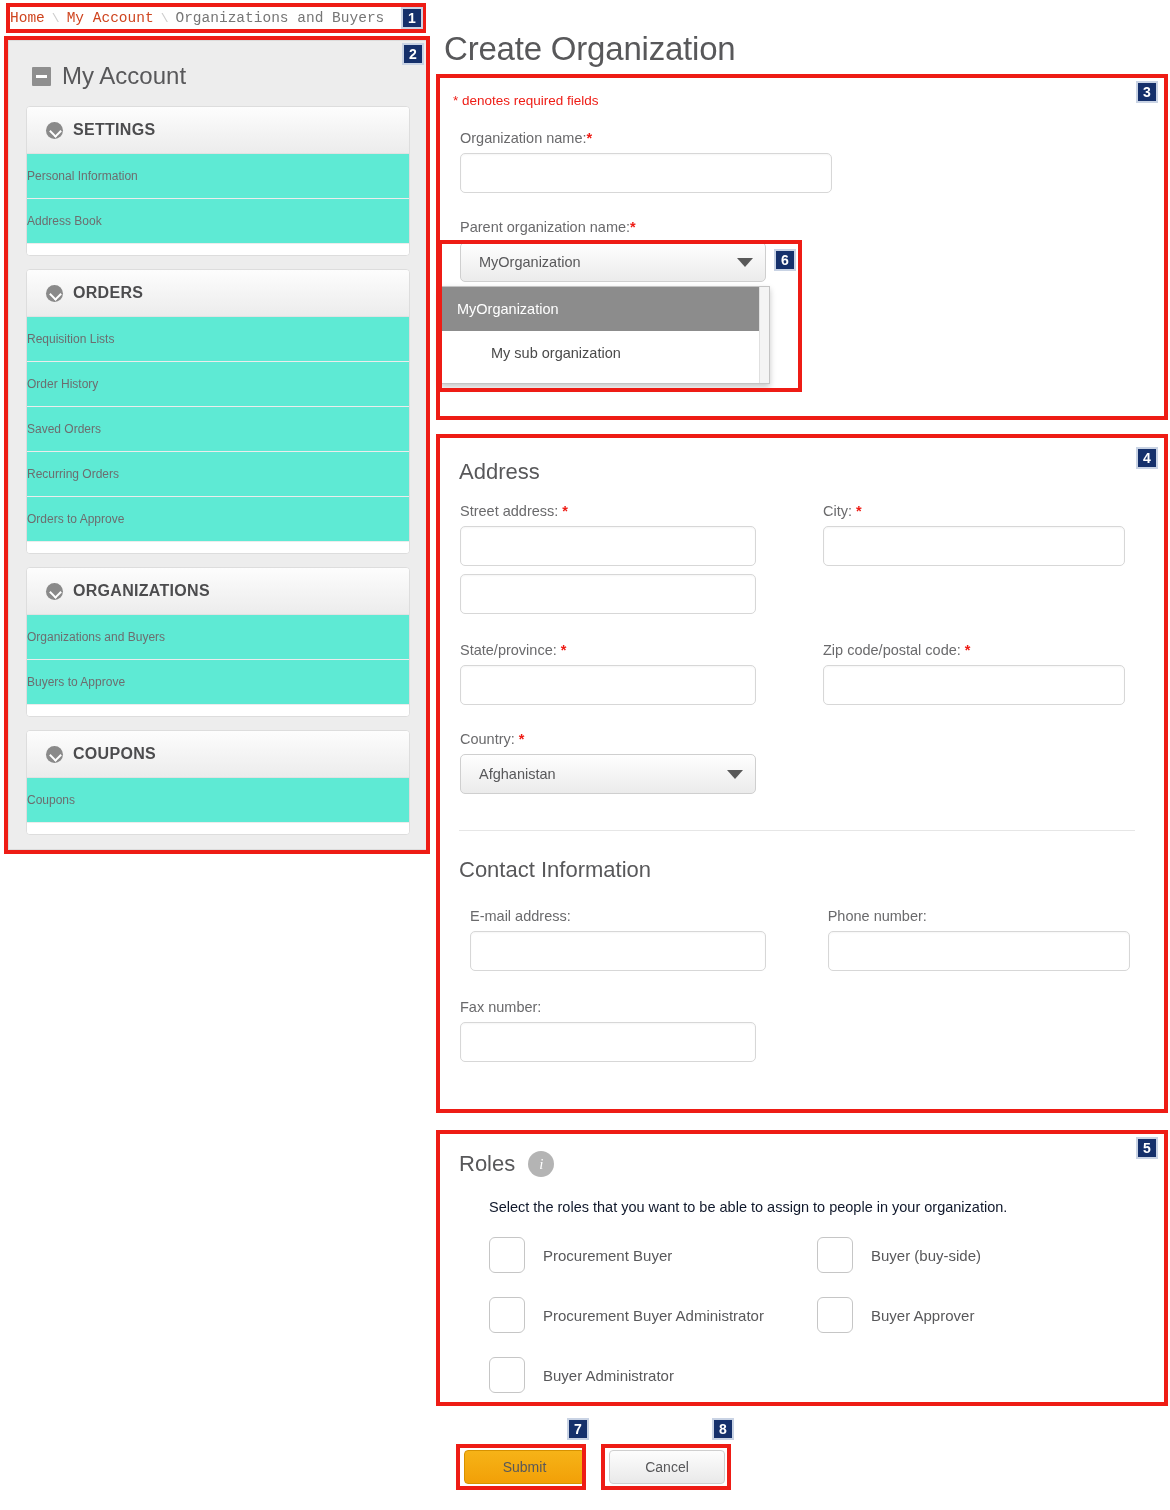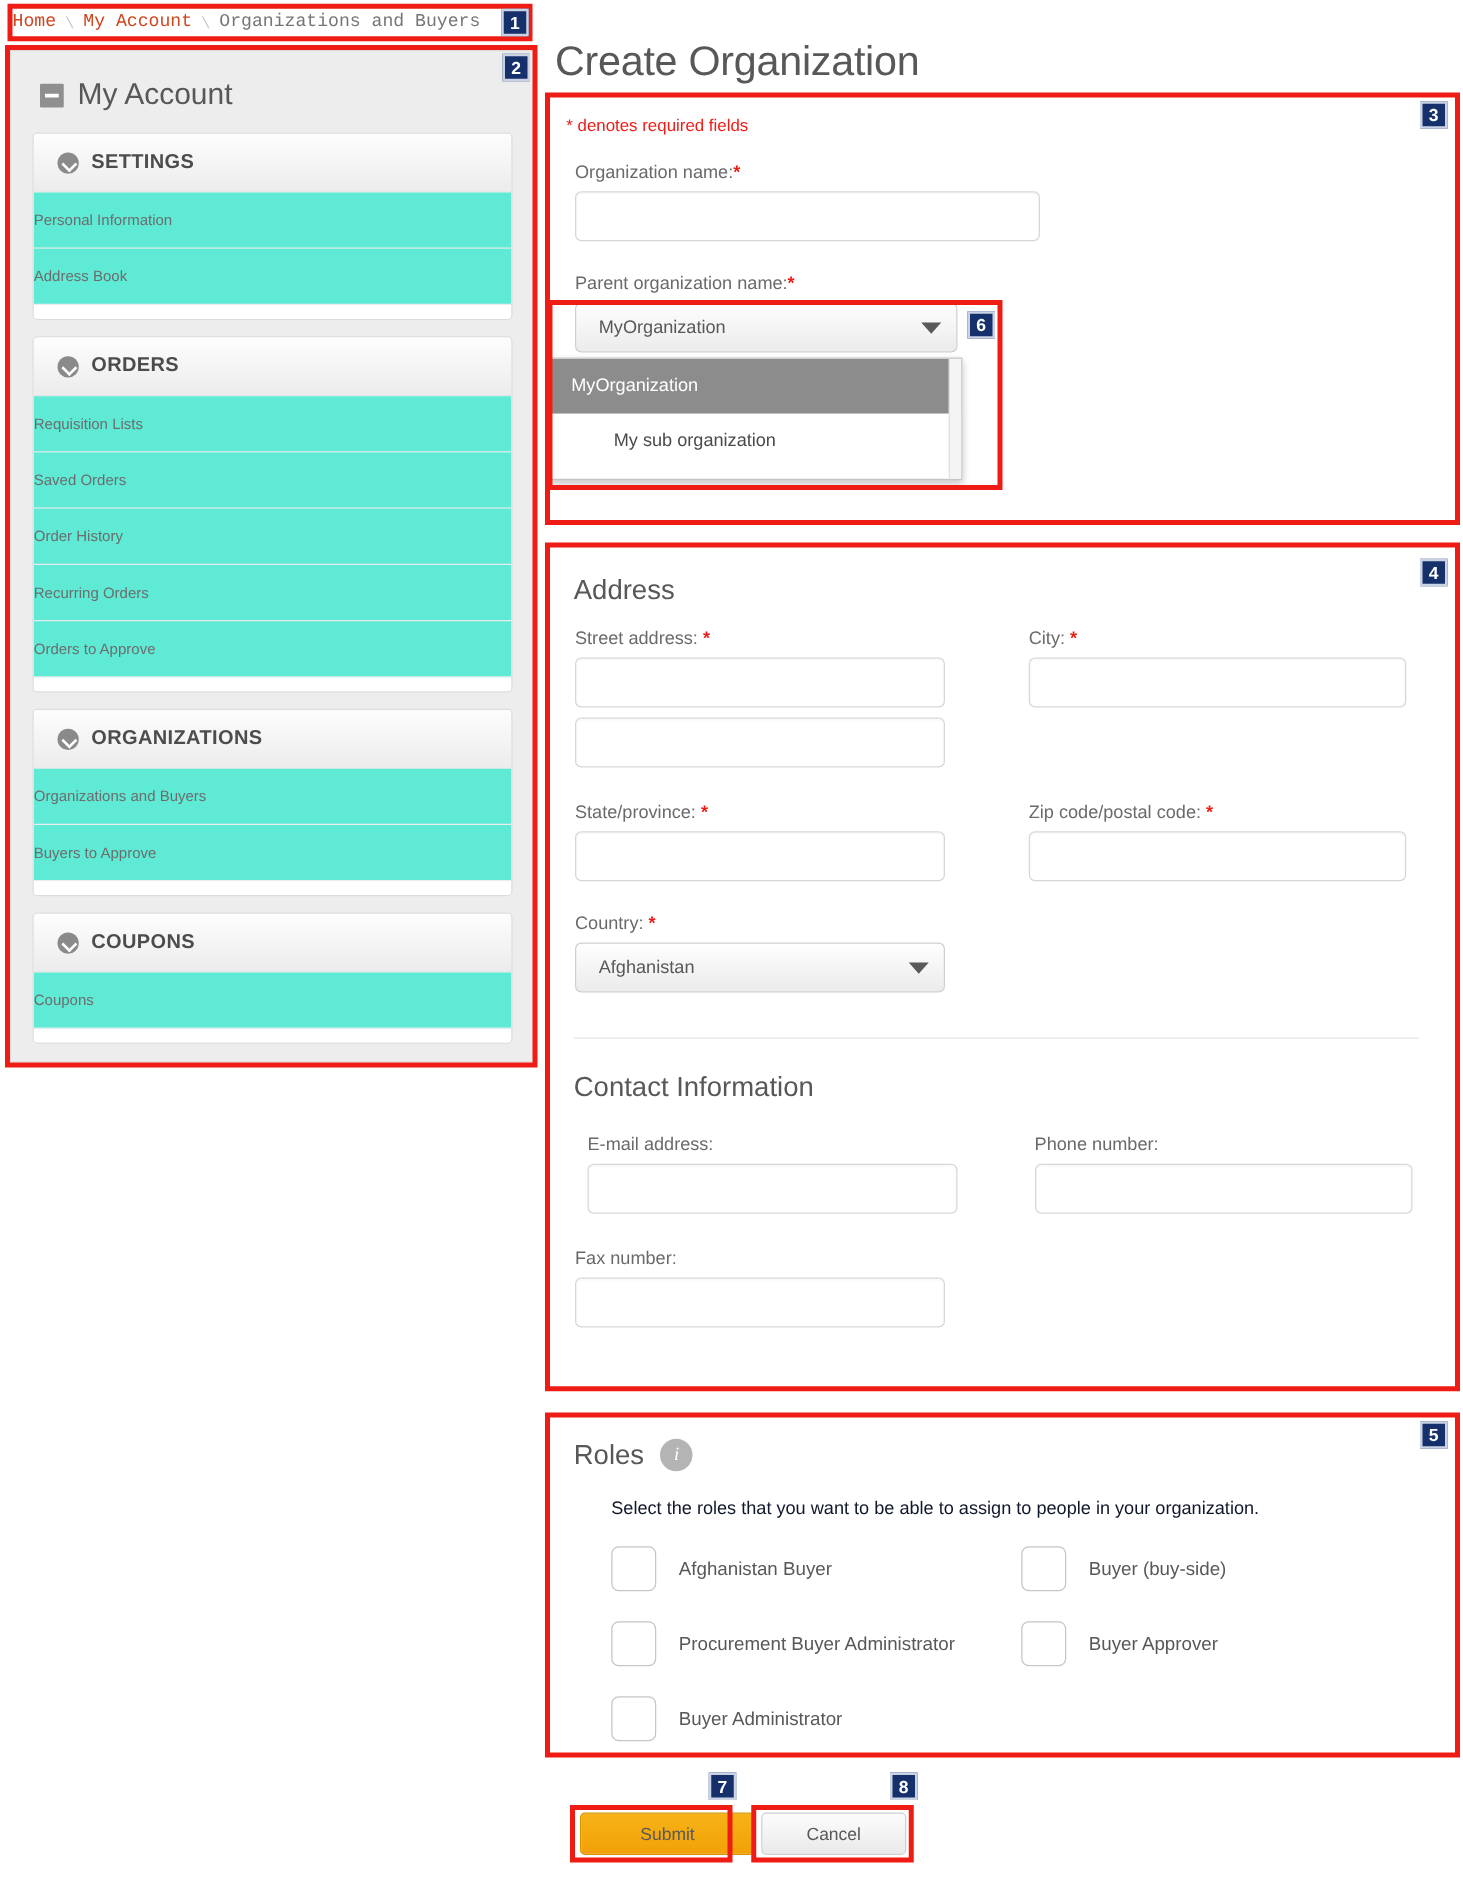--- a/index.html
+++ b/index.html
@@ -287,21 +287,21 @@
     height: 34px;
     border-radius: 4px;
     font-size: 14px;
     display: flex;
     align-items: center;
     justify-content: center;
     cursor: pointer;
     color: #58585a;
   }
   .btn-submit {
-    width: 140px;
+    width: 121px;
     background: linear-gradient(to bottom, #f6b317 0%, #f2a007 100%);
     border: 1px solid #d79200;
   }
   .btn-cancel {
     width: 116px;
     background: linear-gradient(to bottom, #fdfdfd 0%, #e9e9e9 100%);
     border: 1px solid #cfcfcf;
   }
 </style>
 </head>
@@ -332,22 +332,22 @@
       <div class="nav-item">Address Book</div>
       <div class="nav-group-foot"></div>
     </div>
 
     <div class="nav-group">
       <div class="nav-group-header">
         <span class="chev-icon"></span>
         <span class="nav-group-title">ORDERS</span>
       </div>
       <div class="nav-item">Requisition Lists</div>
+      <div class="nav-item">Order History</div>
       <div class="nav-item">Saved Orders</div>
-      <div class="nav-item">Order History</div>
       <div class="nav-item">Recurring Orders</div>
       <div class="nav-item">Orders to Approve</div>
       <div class="nav-group-foot"></div>
     </div>
 
     <div class="nav-group">
       <div class="nav-group-header">
         <span class="chev-icon"></span>
         <span class="nav-group-title">ORGANIZATIONS</span>
       </div>
@@ -468,21 +468,21 @@
     <div class="panel-inner" style="padding-top:14px;">
       <div class="sect-head" style="margin-left:8px; margin-bottom:22px;align-items:flex-end;">
         <span>Roles</span>
         <span class="info-icon">i</span>
       </div>
       <div class="roles-intro">Select the roles that you want to be able to assign to people in your organization.</div>
       <div class="roles-grid">
         <div class="role-row">
           <div class="role-cell">
             <span class="role-cb"></span>
-            <span class="role-lbl">Afghanistan Buyer</span>
+            <span class="role-lbl">Procurement Buyer</span>
           </div>
           <div class="role-cell">
             <span class="role-cb"></span>
             <span class="role-lbl">Buyer (buy-side)</span>
           </div>
         </div>
         <div class="role-row">
           <div class="role-cell">
             <span class="role-cb"></span>
             <span class="role-lbl">Procurement Buyer Administrator</span>

